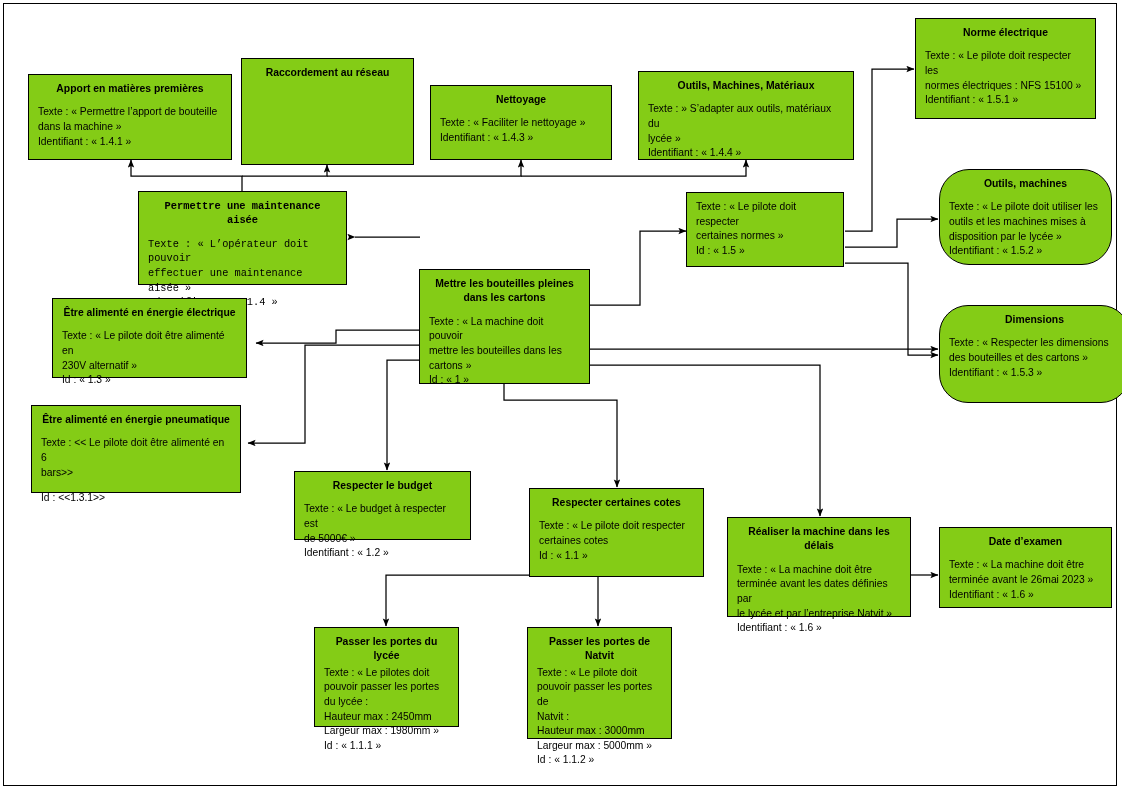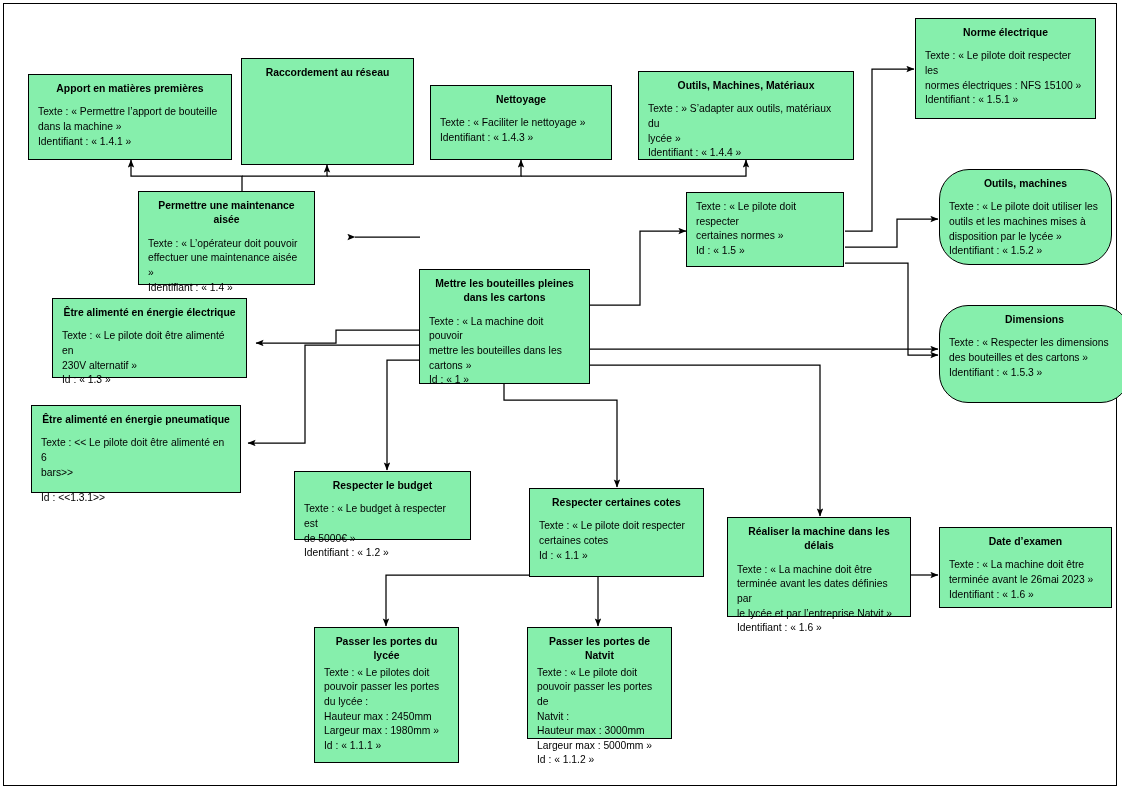--- a/index.html
+++ b/index.html
@@ -31,21 +31,21 @@
     top: 3px;
     width: 1114px;
     height: 783px;
     border: 1px solid #000000;
     box-sizing: border-box;
   }
   .node {
     position: absolute;
     box-sizing: border-box;
     border: 1.3px solid #000000;
-    background: #86efac;
+    background: #84cc16;
     font-size: 10.3px;
     line-height: 1.42;
     color: #000000;
     padding: 7px 9px 7px 9px;
   }
   .node .ttl {
     font-weight: bold;
     text-align: center;
     font-size: 10.4px;
     display: block;
@@ -141,21 +141,21 @@
 Identifiant : « 1.4.4 »</span>
   </div>
 
   <div class="node" style="left:915px; top:18px; width:181px; height:101px;">
     <span class="ttl">Norme électrique</span>
     <span class="bdy">Texte : « Le pilote doit respecter les
 normes électriques : NFS 15100 »
 Identifiant : « 1.5.1 »</span>
   </div>
 
-  <div class="node" style="left:138px; top:191px; width:177px; height:94px;">
+  <div class="node" style="left:138px; top:191px; width:209px; height:94px;font-family:Liberation Mono, monospace;">
     <span class="ttl">Permettre une maintenance aisée</span>
     <span class="bdy">Texte : « L’opérateur doit pouvoir
 effectuer une maintenance aisée »
 Identifiant : « 1.4 »</span>
   </div>
 
   <div class="node" style="left:686px; top:192px; width:158px; height:75px;">
     <span class="bdy">Texte : « Le pilote doit respecter
 certaines normes »
 Id : « 1.5 »</span>
@@ -221,21 +221,21 @@
 Identifiant : « 1.6 »</span>
   </div>
 
   <div class="node" style="left:939px; top:527px; width:173px; height:81px;">
     <span class="ttl">Date d’examen</span>
     <span class="bdy">Texte : « La machine doit être
 terminée avant le 26mai 2023 »
 Identifiant : « 1.6 »</span>
   </div>
 
-  <div class="node tight" style="left:314px; top:627px; width:145px; height:136px;">
+  <div class="node tight" style="left:314px; top:627px; width:145px; height:100px;">
     <span class="ttl">Passer les portes du lycée</span>
     <span class="bdy">Texte : « Le pilotes doit
 pouvoir passer les portes
 du lycée :
 Hauteur max : 2450mm
 Largeur max : 1980mm »
 Id : « 1.1.1 »</span>
   </div>
 
   <div class="node tight" style="left:527px; top:627px; width:145px; height:112px;">

